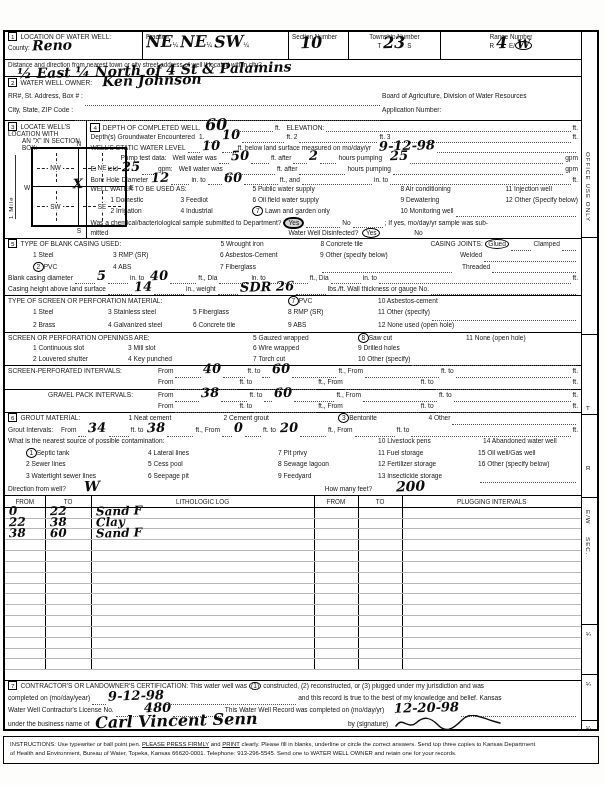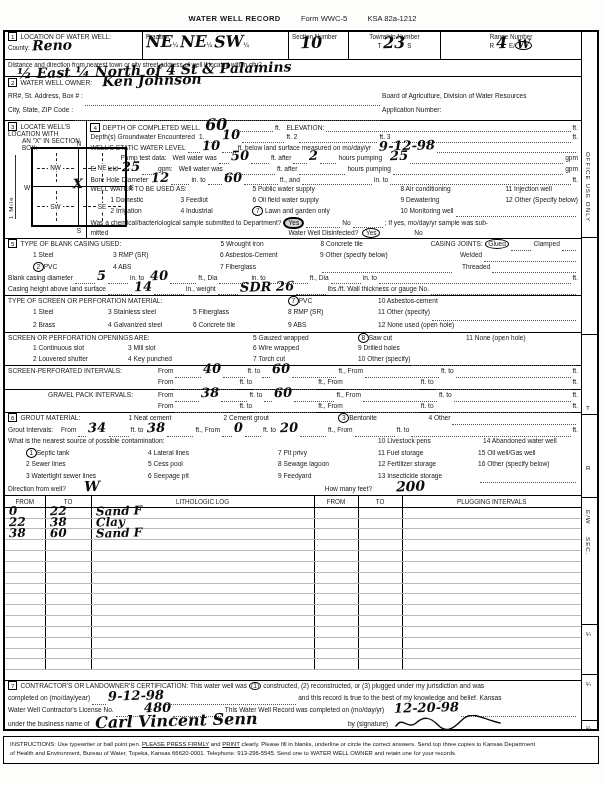--- a/index.html
+++ b/index.html
@@ -75,25 +75,20 @@
 .sig{margin-left:6px;align-self:center;}
 
 .instr{position:absolute;top:736px;left:3px;width:596px;height:28px;border:1.5px solid #000;padding:2.5px 6px;font-size:5.9px;line-height:1.6;background:#fff;}
 .instr u{text-underline-offset:1px;}
 </style>
 </head>
 <body>
 
 <div class="page">
 
-  <div class="hdr">
-    <span class="t1">WATER WELL RECORD</span>
-    <span>Form WWC-5</span>
-    <span>KSA 82a-1212</span>
-  </div>
 
   <div class="form">
   <div class="main">
 
     <div class="sec s1">
       <div style="width:138px;">
         <div><span class="nb">1</span><span>LOCATION OF WATER WELL:</span></div>
         <div style="margin-top:2px;"><span class="lb">County:</span> <span class="hw h14">Reno</span></div>
       </div>
       <div style="width:146px;">

